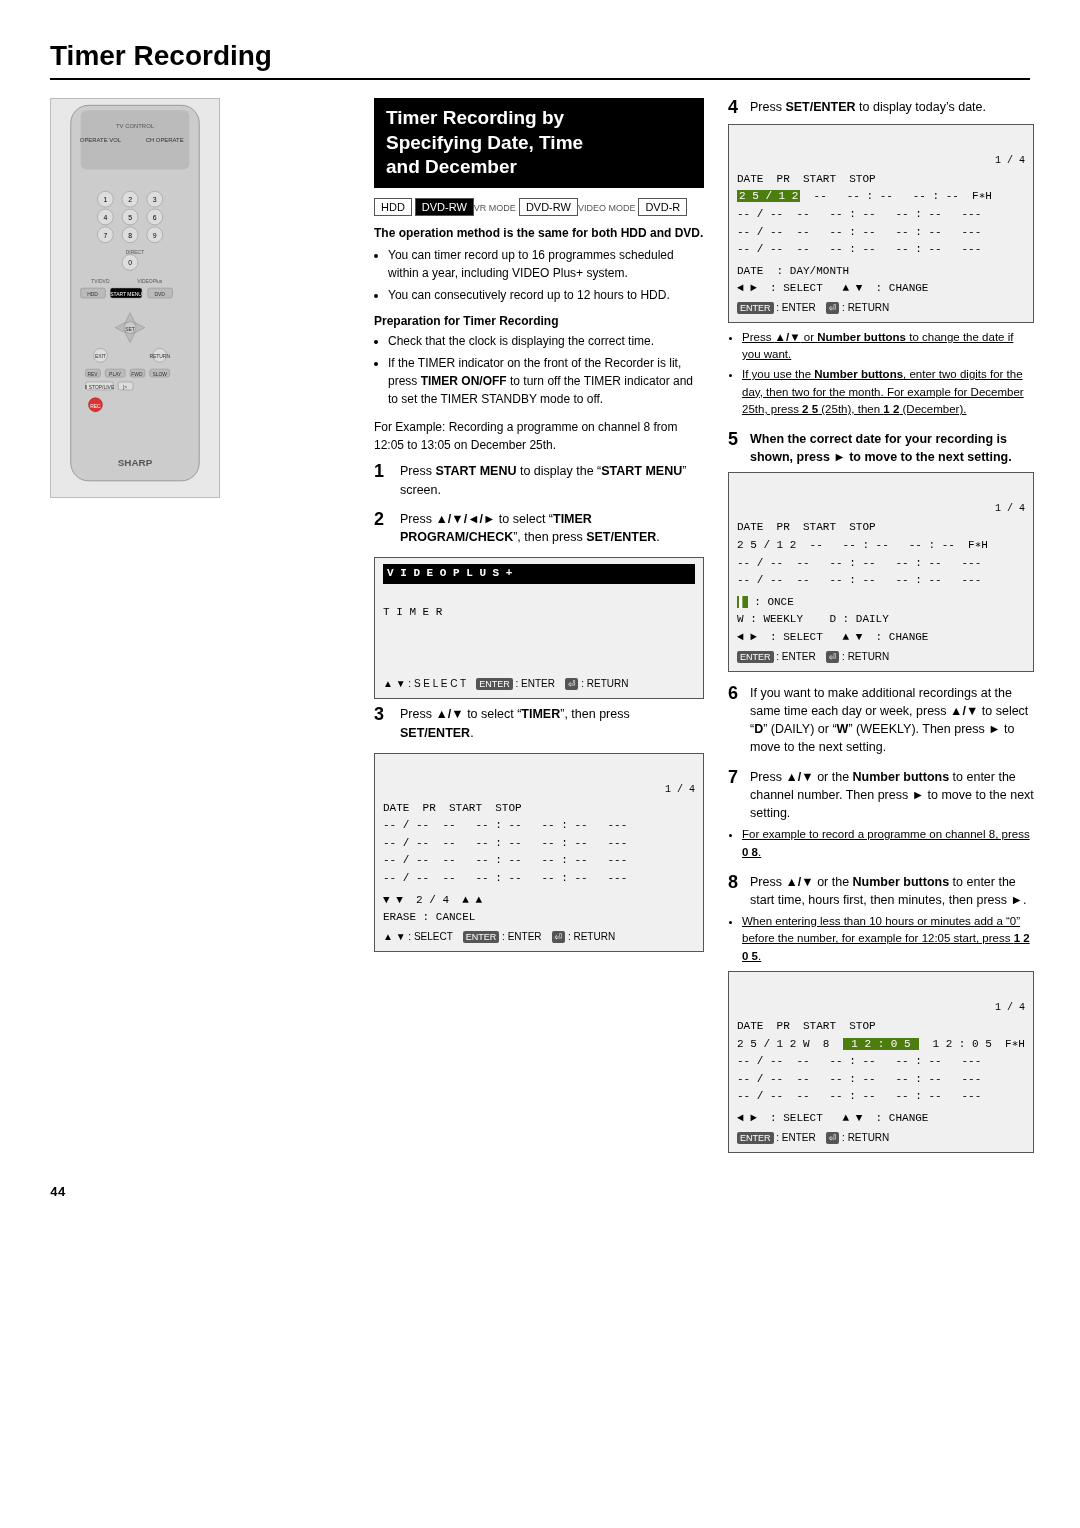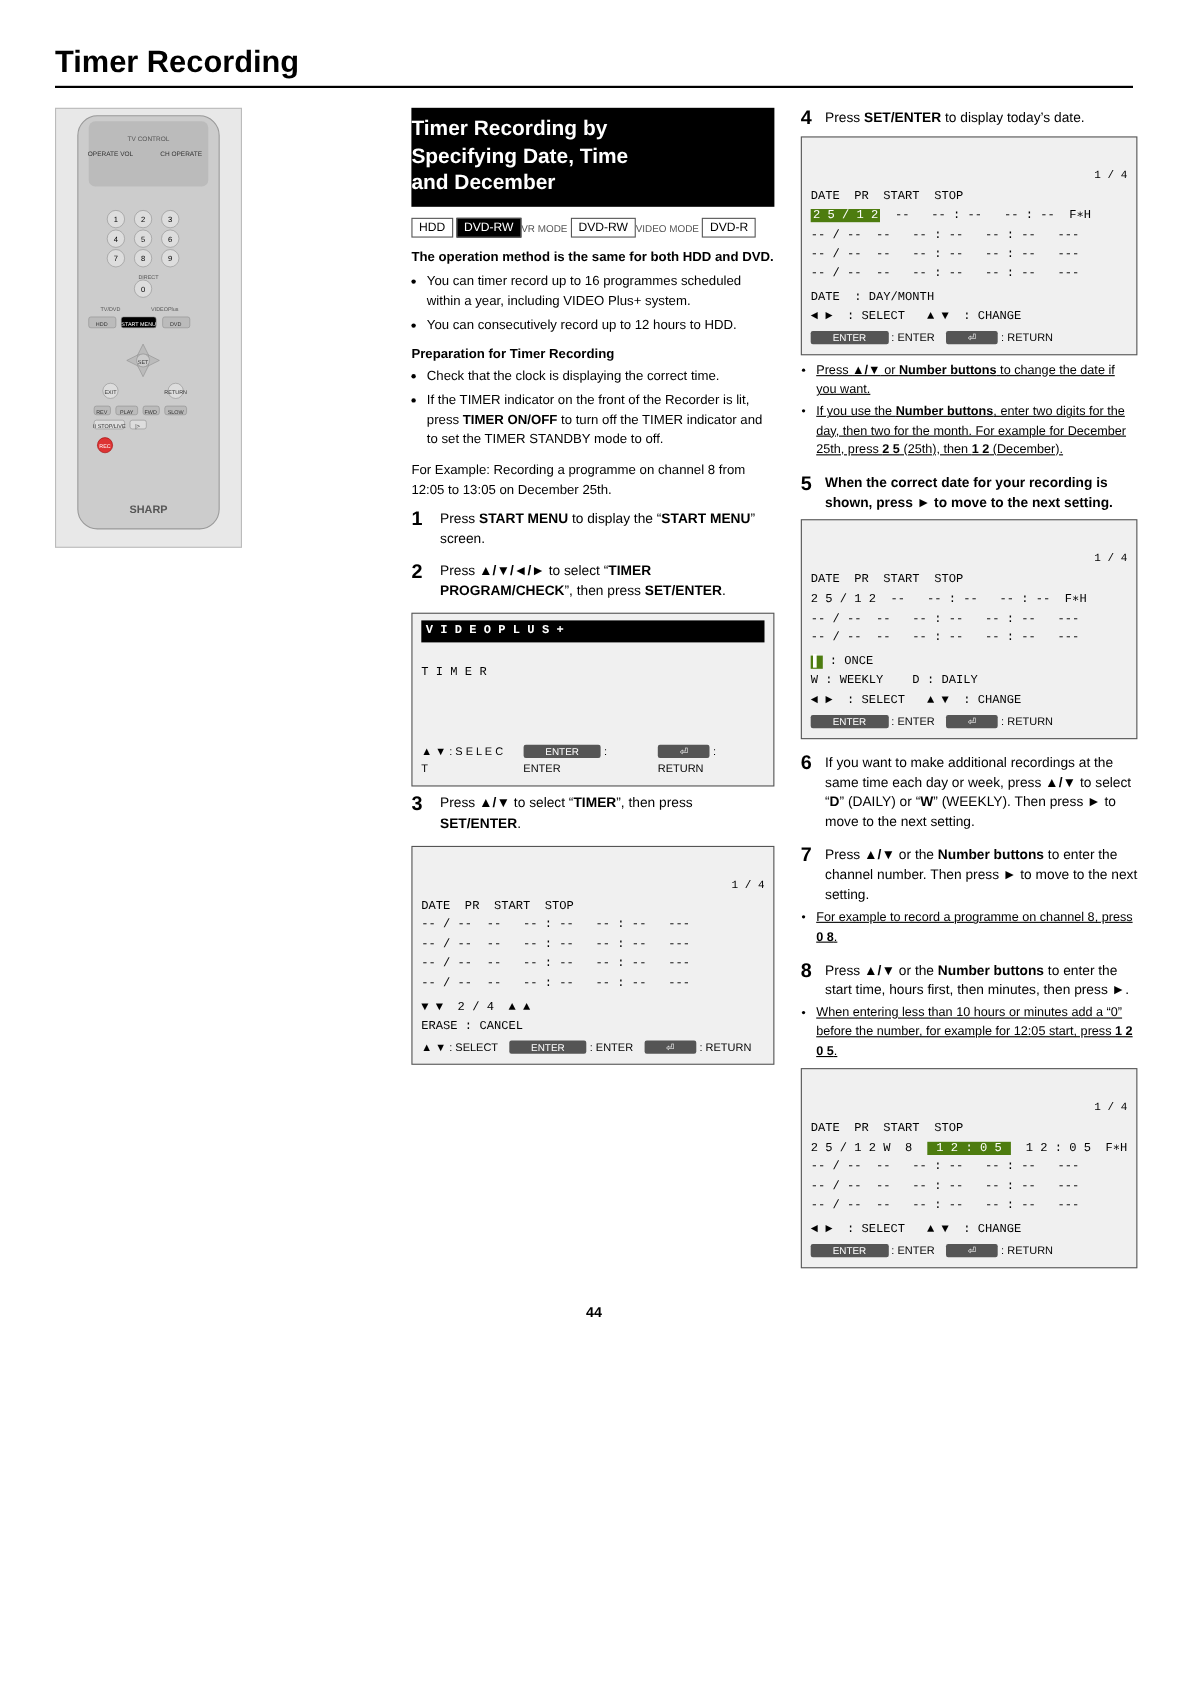--- a/index.html
+++ b/index.html
@@ -51,21 +51,21 @@
     .right-col {
       flex: 1;
     }
 
     
     .section-heading-box {
       background: #000;
       color: #fff;
       font-size: 19px;
       font-weight: bold;
-      padding: 8px 0;
+      padding: 8px 12px;
       line-height: 1.3;
       margin-bottom: 10px;
     }
 
     
     .mode-tabs {
       display: flex;
       gap: 3px;
       margin-bottom: 10px;
       align-items: center;
@@ -174,30 +174,31 @@
       display: flex;
       gap: 10px;
       font-size: 10px;
       margin-top: 2px;
       font-family: Arial, sans-serif;
     }
     .enter-key {
       background: #555;
       color: #fff;
       font-size: 9px;
-      padding: 1px 20px;
+      padding: 1px 3px;
       border-radius: 2px;
     }
 
     
     .page-number {
-      text-align: center;
+      text-align: left;
       font-size: 13px;
       font-weight: bold;
       margin-top: 20px;
+      font-family: Liberation Mono, monospace;
     }
 
     
     .right-step {
       margin-bottom: 12px;
       font-size: 12.5px;
       line-height: 1.5;
     }
     .right-step-header {
       display: flex;

